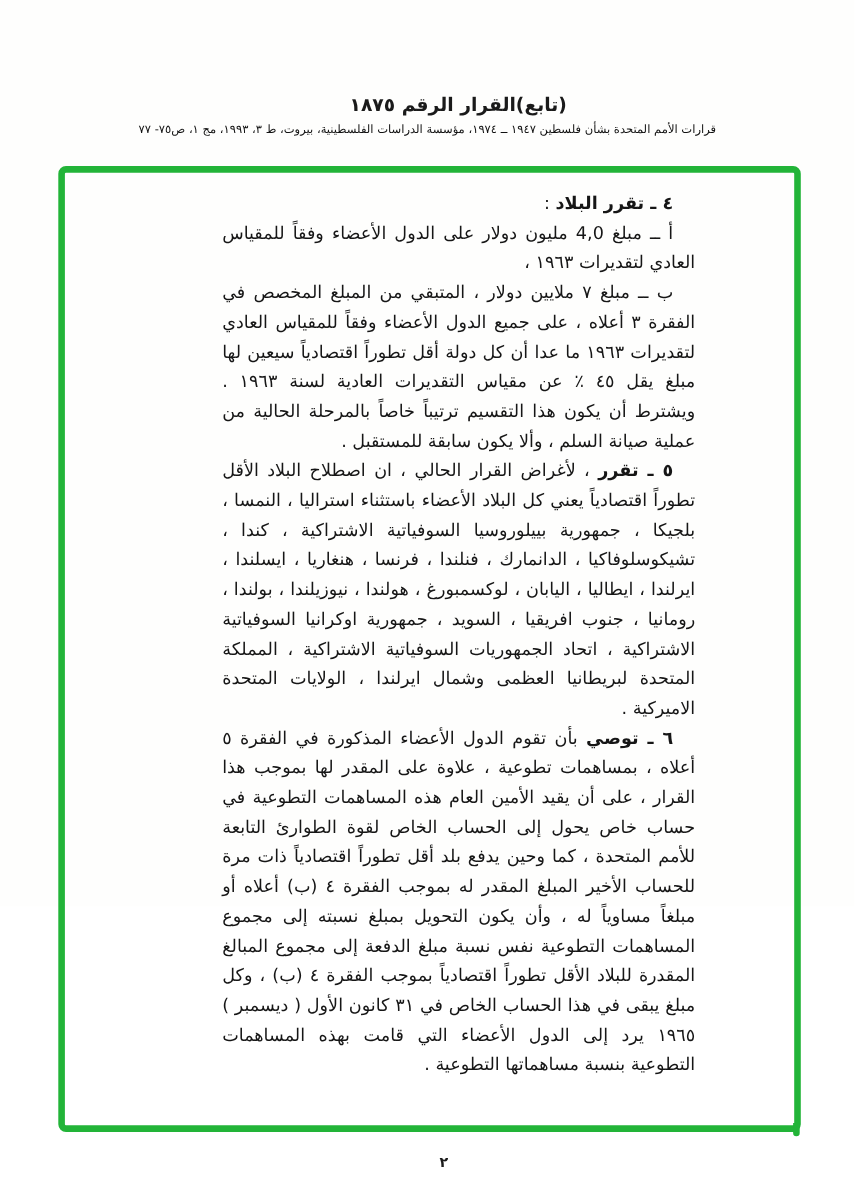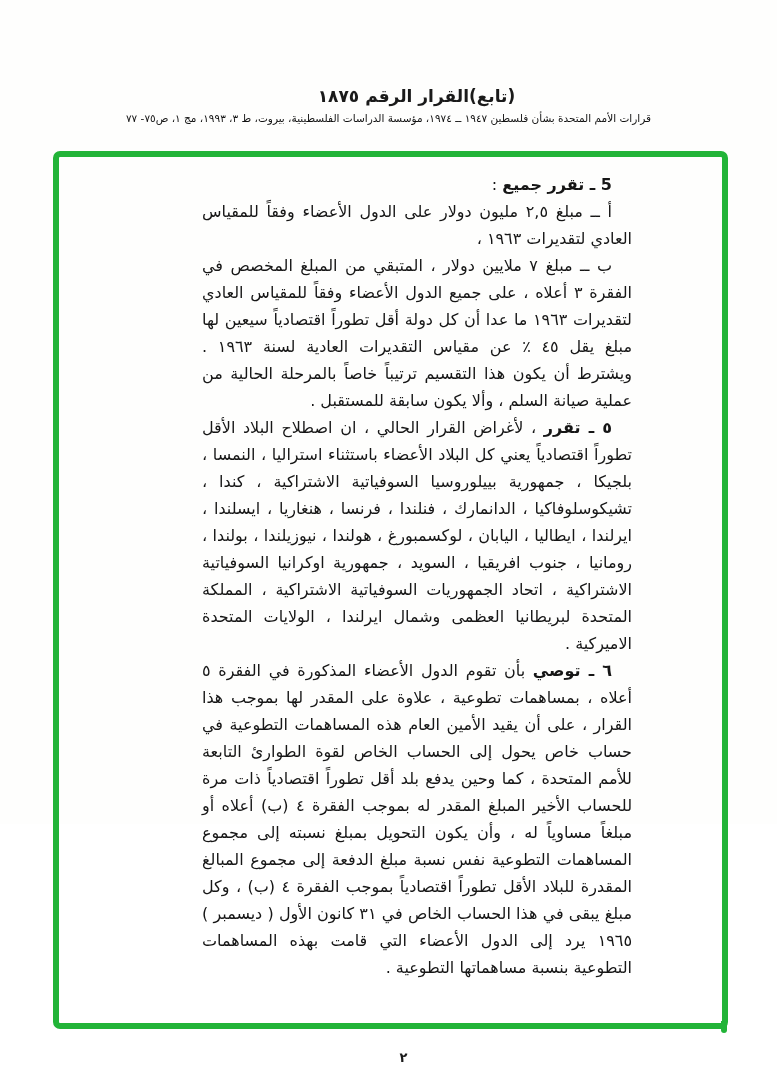--- a/index.html
+++ b/index.html
@@ -101,23 +101,23 @@
 
   <div class="header-title">(تابع)القرار الرقم ١٨٧٥</div>
 
   <div class="header-citation">قرارات الأمم المتحدة بشأن فلسطين ١٩٤٧ ــ ١٩٧٤، مؤسسة الدراسات الفلسطينية، بيروت، ط ٣، ١٩٩٣، مج ١، ص٧٥- ٧٧</div>
 
   <div class="annotation-box"></div>
   <div class="annotation-tail"></div>
 
   <div class="doc-text">
 
-    <p><span class="m-bold">5 ـ </span><span class="m-bold">تقرر جميع</span><span> :</span></p>
+    <p><span class="m-bold">٤ ـ </span><span class="m-bold">تقرر البلاد</span><span> :</span></p>
 
-    <p><span>أ ــ </span><span></span><span>مبلغ ٢,٥ مليون دولار على الدول الأعضاء وفقاً للمقياس العادي لتقديرات ١٩٦٣ ،</span></p>
+    <p><span>أ ــ </span><span></span><span>مبلغ 4,0 مليون دولار على الدول الأعضاء وفقاً للمقياس العادي لتقديرات ١٩٦٣ ،</span></p>
 
     <p><span>ب ــ </span><span></span><span>مبلغ ٧ ملايين دولار ، المتبقي من المبلغ المخصص في الفقرة ٣ أعلاه ، على جميع الدول الأعضاء وفقاً للمقياس العادي لتقديرات ١٩٦٣ ما عدا أن كل دولة أقل تطوراً اقتصادياً سيعين لها مبلغ يقل ٤٥ ٪ عن مقياس التقديرات العادية لسنة ١٩٦٣ . ويشترط أن يكون هذا التقسيم ترتيباً خاصاً بالمرحلة الحالية من عملية صيانة السلم ، وألا يكون سابقة للمستقبل .</span></p>
 
     <p><span class="m-bold">٥ ـ </span><span class="m-bold">تقرر</span><span> ، لأغراض القرار الحالي ، ان اصطلاح البلاد الأقل تطوراً اقتصادياً يعني كل البلاد الأعضاء باستثناء استراليا ، النمسا ، بلجيكا ، جمهورية بييلوروسيا السوفياتية الاشتراكية ، كندا ، تشيكوسلوفاكيا ، الدانمارك ، فنلندا ، فرنسا ، هنغاريا ، ايسلندا ، ايرلندا ، ايطاليا ، اليابان ، لوكسمبورغ ، هولندا ، نيوزيلندا ، بولندا ، رومانيا ، جنوب افريقيا ، السويد ، جمهورية اوكرانيا السوفياتية الاشتراكية ، اتحاد الجمهوريات السوفياتية الاشتراكية ، المملكة المتحدة لبريطانيا العظمى وشمال ايرلندا ، الولايات المتحدة الاميركية .</span></p>
 
     <p><span class="m-bold">٦ ـ </span><span class="m-bold">توصي</span><span> بأن تقوم الدول الأعضاء المذكورة في الفقرة ٥ أعلاه ، بمساهمات تطوعية ، علاوة على المقدر لها بموجب هذا القرار ، على أن يقيد الأمين العام هذه المساهمات التطوعية في حساب خاص يحول إلى الحساب الخاص لقوة الطوارئ التابعة للأمم المتحدة ، كما وحين يدفع بلد أقل تطوراً اقتصادياً ذات مرة للحساب الأخير المبلغ المقدر له بموجب الفقرة ٤ (ب) أعلاه أو مبلغاً مساوياً له ، وأن يكون التحويل بمبلغ نسبته إلى مجموع المساهمات التطوعية نفس نسبة مبلغ الدفعة إلى مجموع المبالغ المقدرة للبلاد الأقل تطوراً اقتصادياً بموجب الفقرة ٤ (ب) ، وكل مبلغ يبقى في هذا الحساب الخاص في ٣١ كانون الأول ( ديسمبر ) ١٩٦٥ يرد إلى الدول الأعضاء التي قامت بهذه المساهمات التطوعية بنسبة مساهماتها التطوعية .</span></p>
 
   </div>
 
   <div class="footer-page-number">٢</div>

